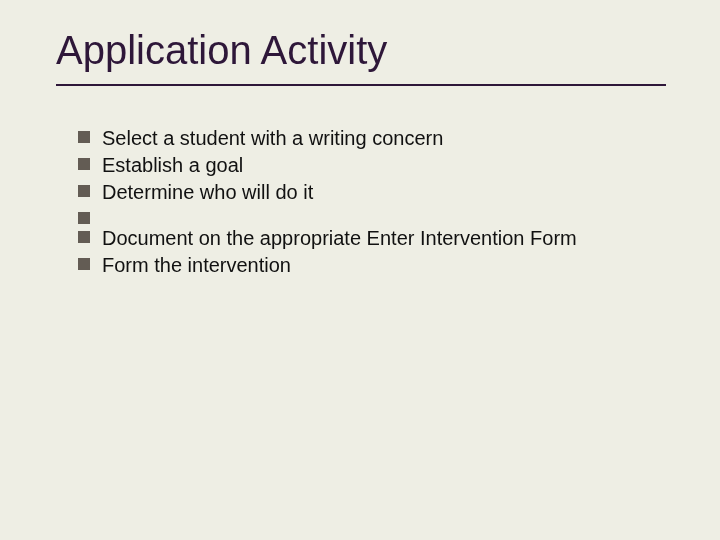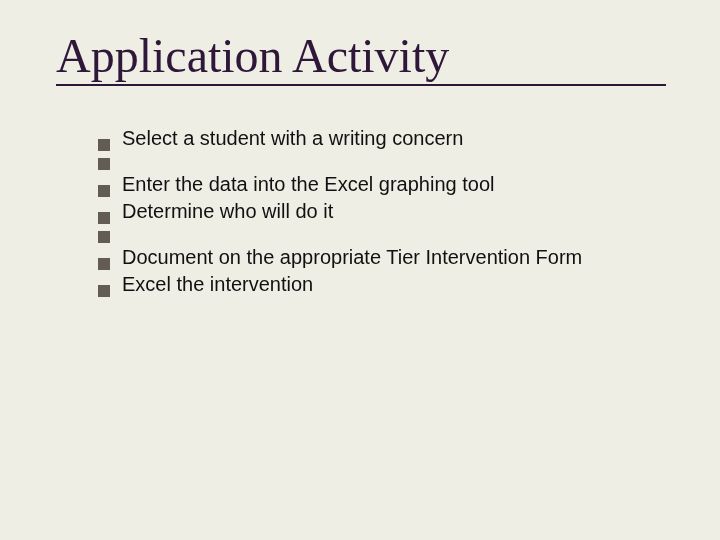--- a/index.html
+++ b/index.html
@@ -8,23 +8,23 @@
     width: 720px;
     height: 540px;
     overflow: hidden;
   }
   body {
     background: #eeeee4;
     font-family: Arial, Helvetica, sans-serif;
     position: relative;
   }
   .title {
-    font-family: Liberation Serif, serif;
+    font-family: Liberation Sans, sans-serif;
     color: #2e1739;
-    font-size: 48px;
+    font-size: 40px;
     font-weight: 400;
     letter-spacing: 0;
     position: absolute;
     left: 56px;
     top: 28px;
   }
   .underline {
     position: absolute;
     left: 56px;
     top: 84px;
@@ -33,23 +33,22 @@
     background: #2e1739;
   }
   .list {
     position: absolute;
     left: 78px;
     top: 126px;
     width: 590px;
   }
   .item {
     display: flex;
-    align-items: flex-end;
+    align-items: flex-start;
     margin-bottom: 2px;
-    margin-left: 20px;
   }
   .bullet {
     flex: 0 0 auto;
     width: 12px;
     height: 12px;
     background: #635c54;
     margin-top: 5px;
     margin-right: 12px;
   }
   .text {
@@ -64,33 +63,30 @@
 <div class="title">Application Activity</div>
 <div class="underline"></div>
 
 <div class="list">
   <div class="item">
     <div class="bullet"></div>
     <div class="text">Select a student with a writing concern</div>
   </div>
   <div class="item">
     <div class="bullet"></div>
-  </div>
-  <div class="item">
-    <div class="bullet"></div>
-    <div class="text">Enter the data into the Excel graphing tool</div>
+    <div class="text">Establish a goal</div>
   </div>
   <div class="item">
     <div class="bullet"></div>
     <div class="text">Determine who will do it</div>
   </div>
   <div class="item">
     <div class="bullet"></div>
   </div>
   <div class="item">
     <div class="bullet"></div>
-    <div class="text">Document on the appropriate Tier Intervention Form</div>
+    <div class="text">Document on the appropriate Enter Intervention Form</div>
   </div>
   <div class="item">
     <div class="bullet"></div>
-    <div class="text">Excel the intervention</div>
+    <div class="text">Form the intervention</div>
   </div>
 </div>
 
 </body></html>

